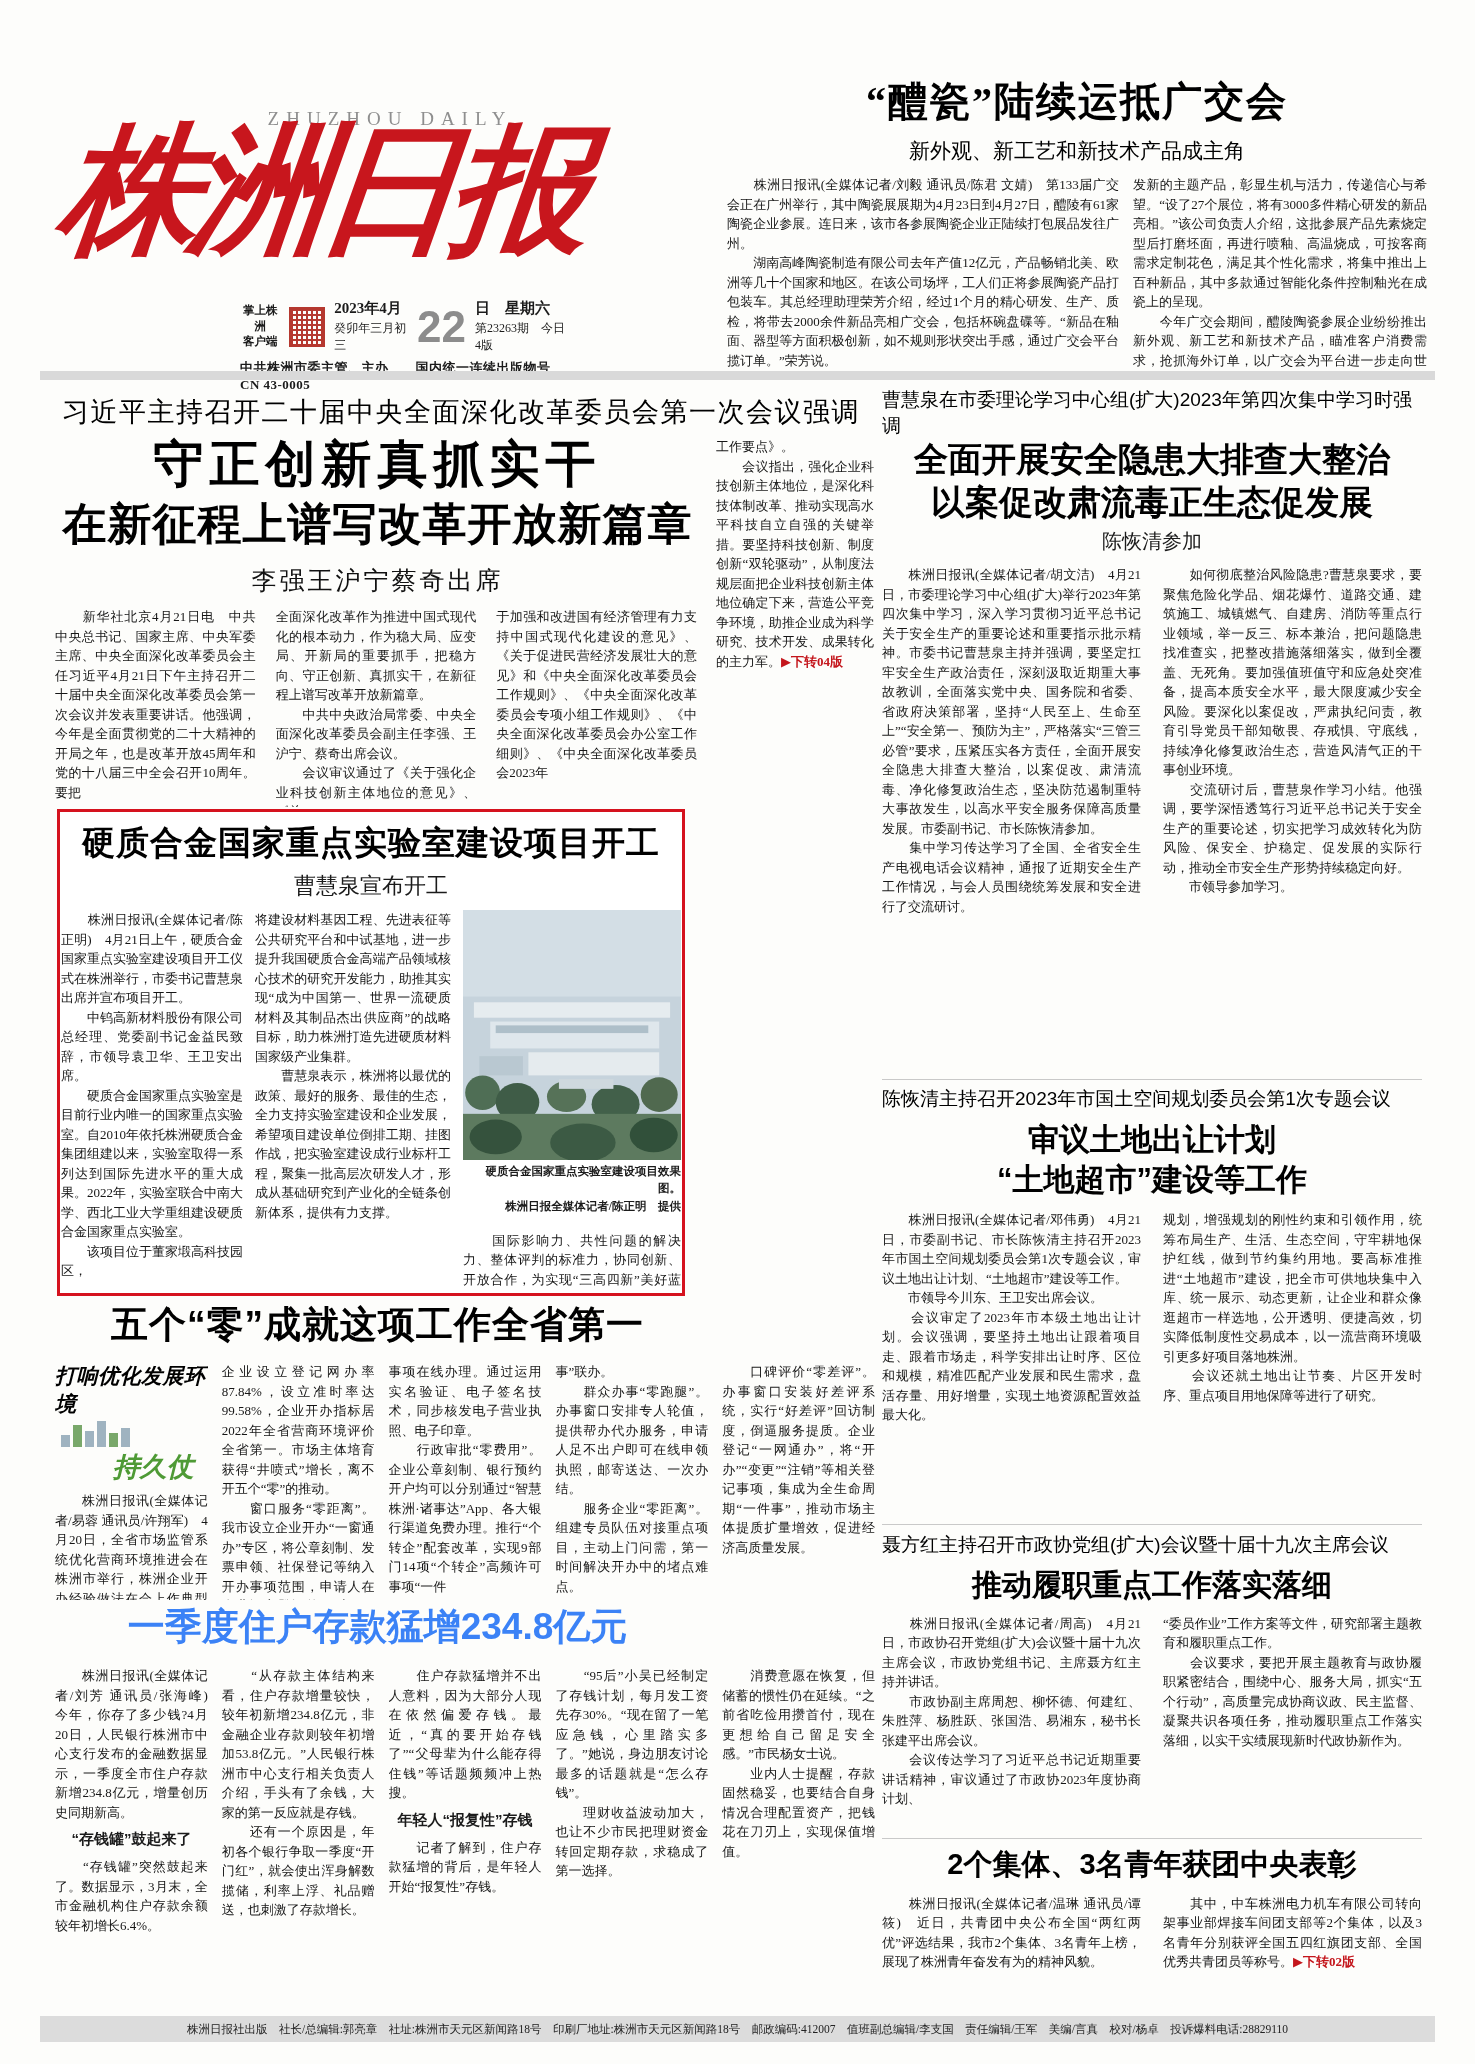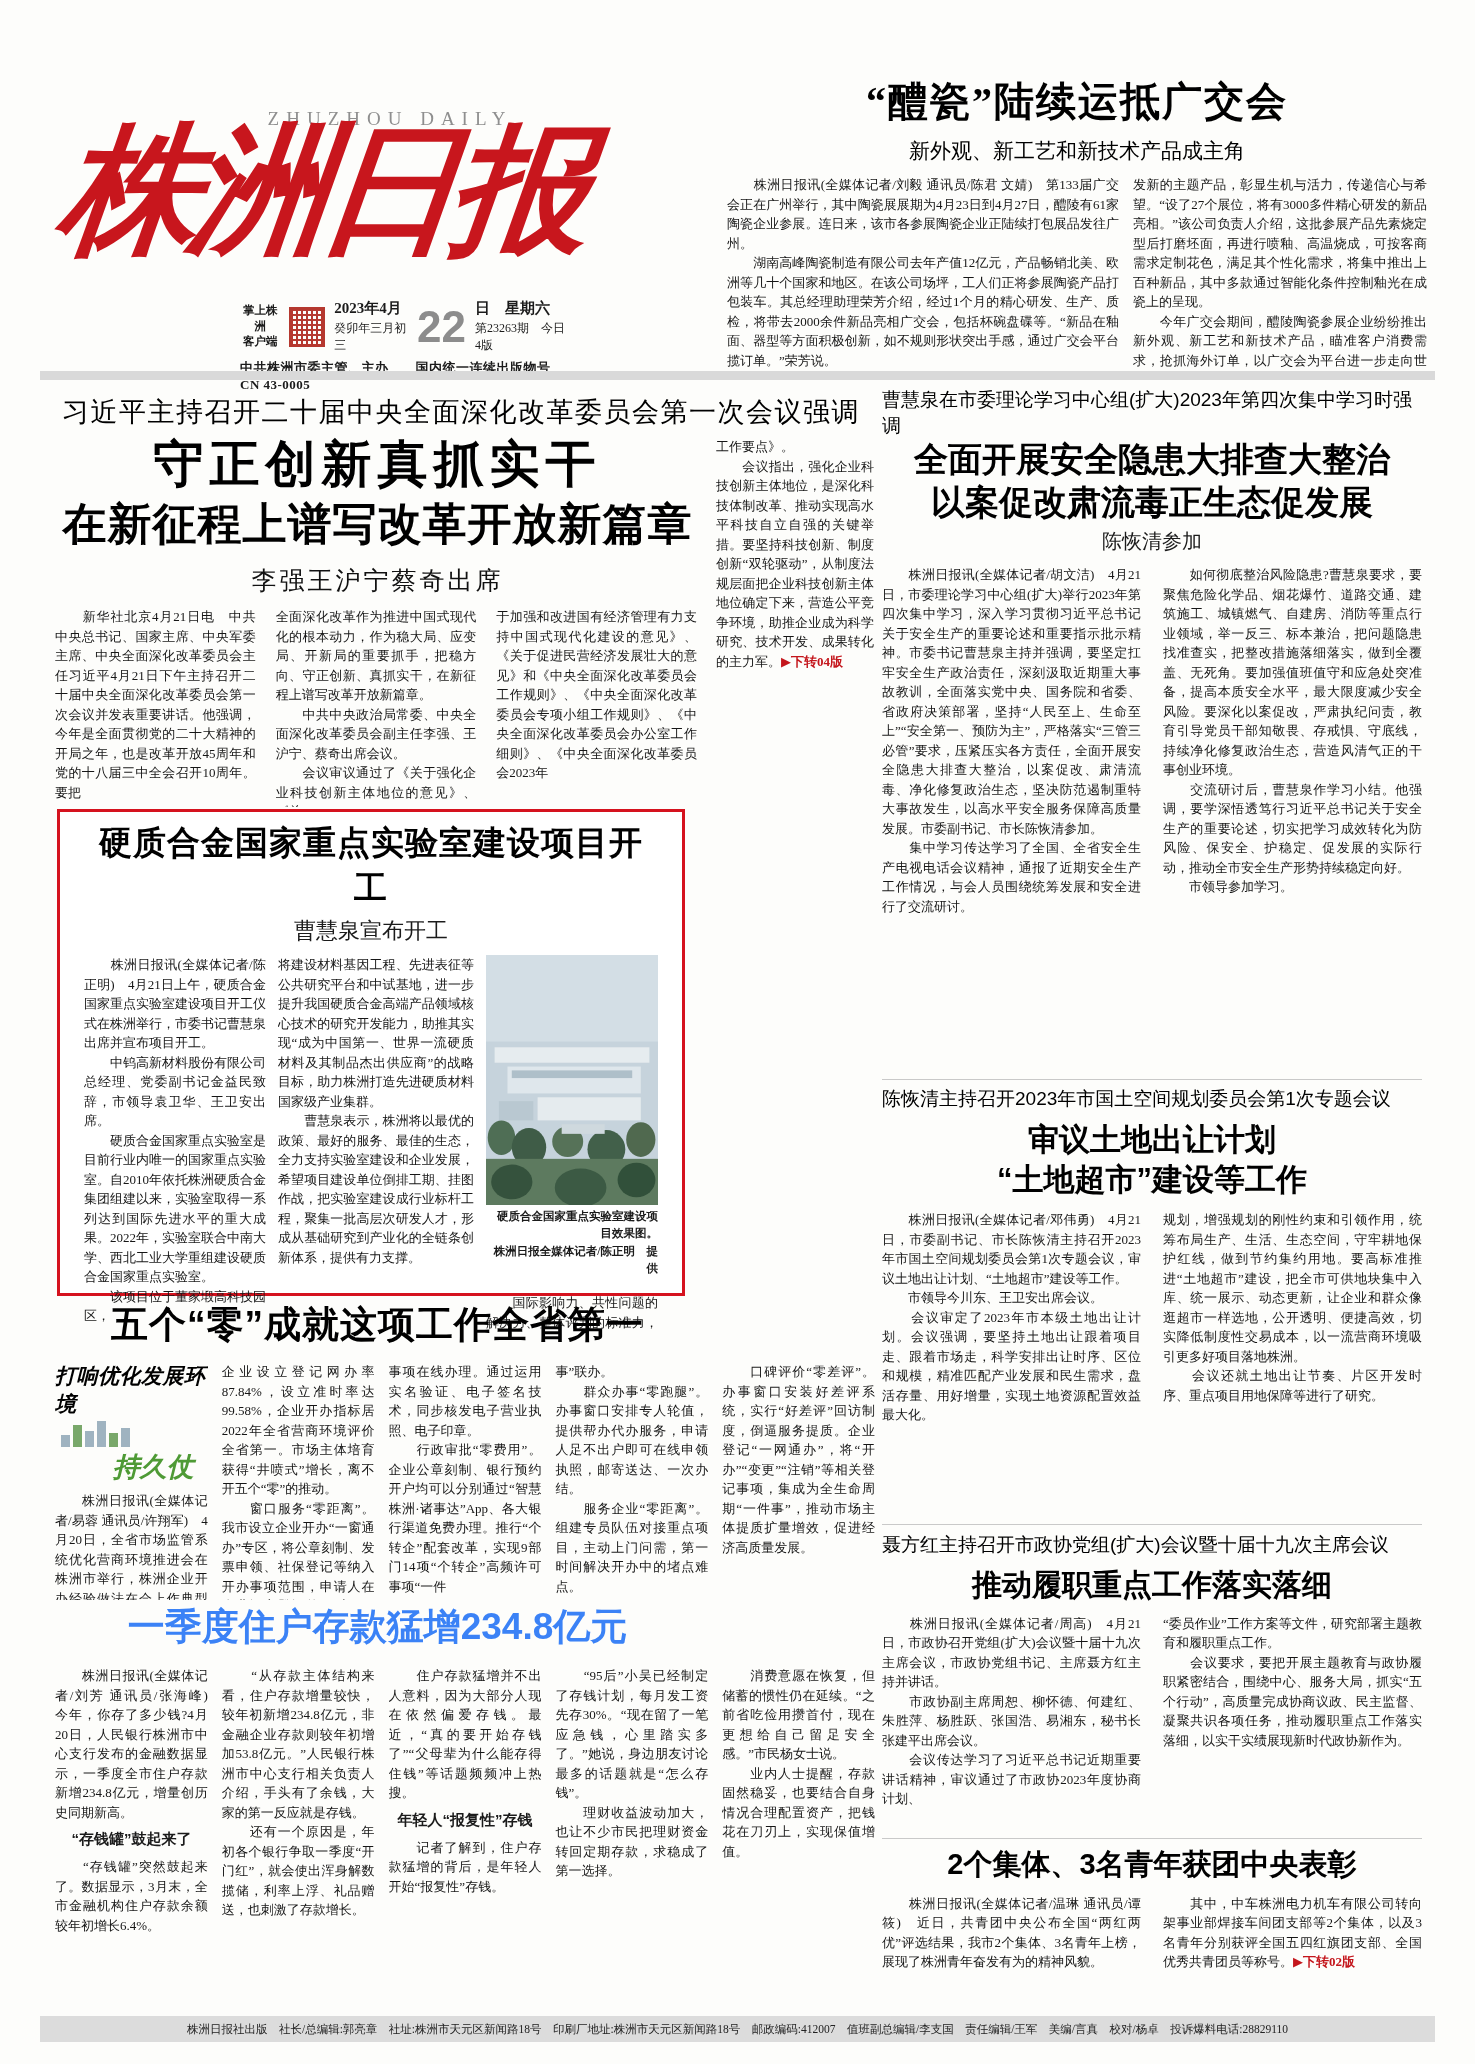--- a/index.html
+++ b/index.html
@@ -45,21 +45,21 @@
   
   .rb{left:882px;width:540px;}
   .kicker{font-size:19px;line-height:1.35;color:#000;}
   .rb-h{font-size:34px;font-weight:900;text-align:center;line-height:1.25;color:#000;}
   .rb-h2{font-size:31px;font-weight:900;text-align:center;line-height:1.3;color:#000;}
   .rb-sub{font-size:20px;text-align:center;margin-top:5px;}
   .rb-body{margin-top:10px;gap:22px;}
   .rb-body > div{width:259px;}
   
   .lab{left:57px;top:809px;width:628px;height:487px;border:3px solid #d5121e;box-sizing:border-box;
-       background:#fff;padding:9px 24px;}
+       background:#fff;padding:9px 1px;}
   .lab-h{font-size:33px;font-weight:900;text-align:center;letter-spacing:1px;color:#000;}
   .lab-s{font-size:22px;text-align:center;margin-top:5px;}
   .lab-c{margin-top:9px;height:378px;gap:12px;}
   .photo{width:100%;height:250px;display:block;}
   .caption{font-size:11.5px;font-weight:bold;text-align:right;line-height:1.5;margin-top:3px;white-space:pre-line;}
   
   .fz{left:55px;top:1300px;width:820px;}
   .fz-h{width:645px;font-size:37px;font-weight:900;text-align:center;letter-spacing:1px;color:#000;}
   .fz-cols{margin-top:12px;height:238px;gap:14px;}
   .fz-cols > div{flex:1;}

